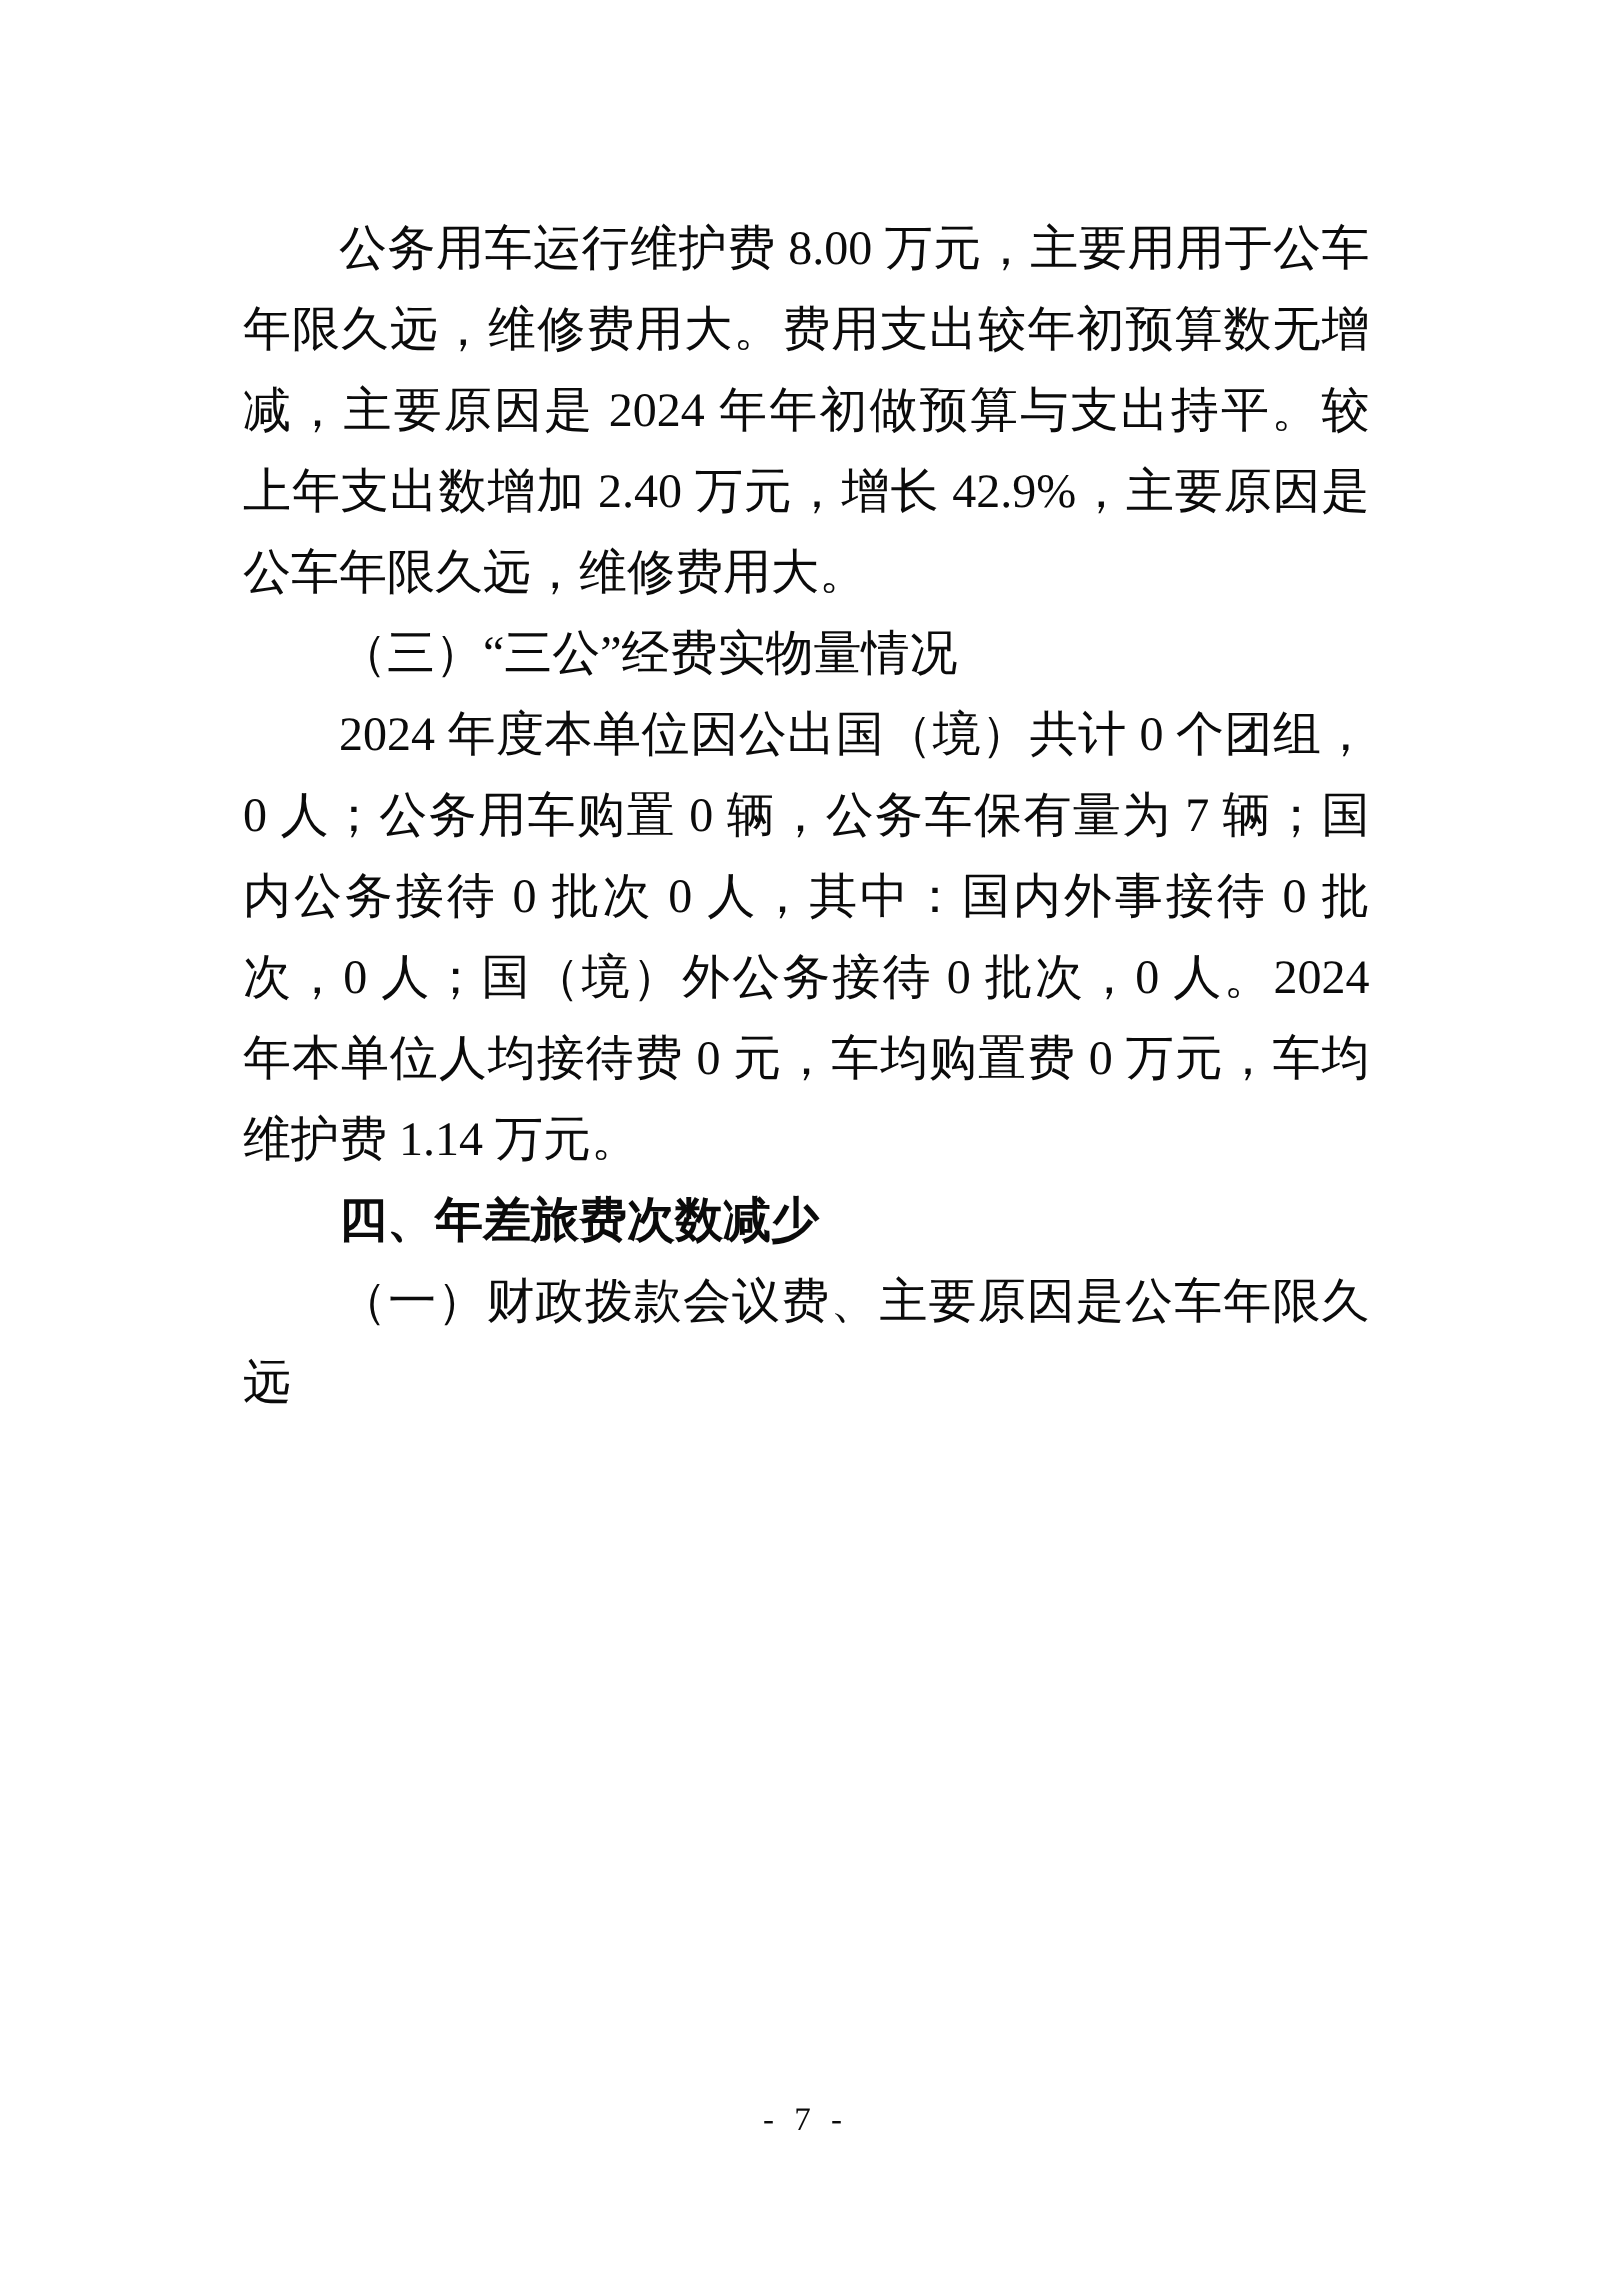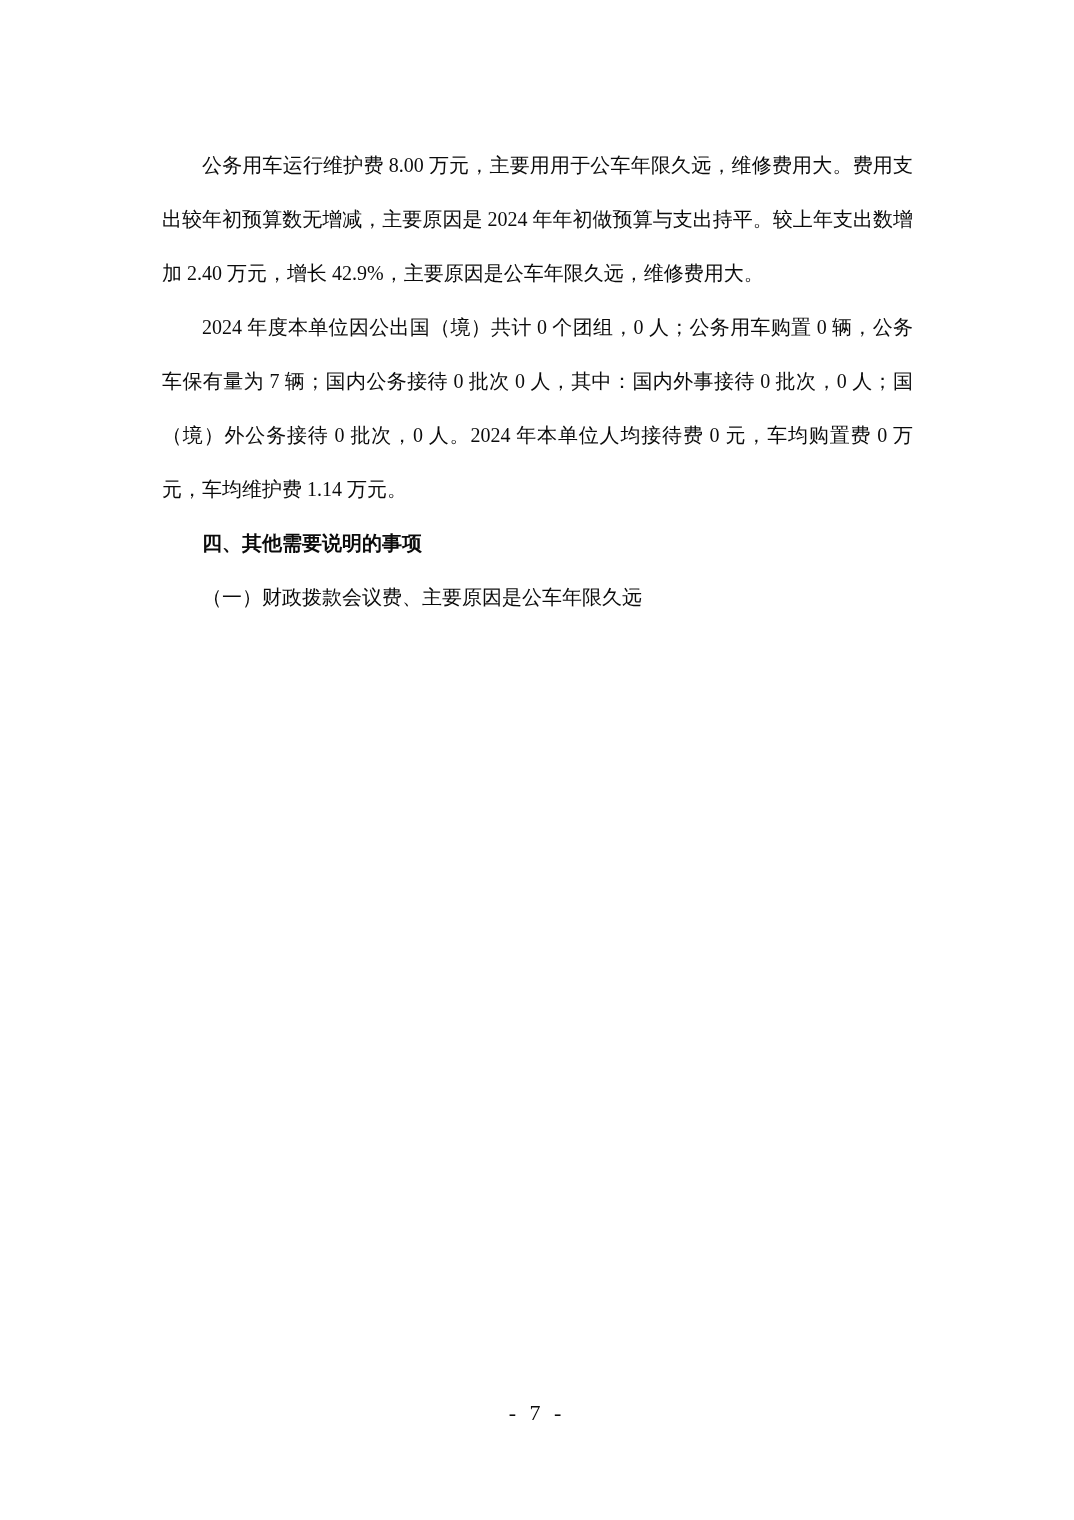--- a/index.html
+++ b/index.html
@@ -17,21 +17,21 @@
   }
   .content {
     position: absolute;
     left: 162px;
     top: 138px;
     width: 751px;
   }
   .para {
     margin: 0;
     font-family: "Liberation Serif", "DejaVu Serif", serif;
-    font-size: 20px;
+    font-size: 32px;
     line-height: 54px;
     color: #0b0b0b;
     text-align: justify;
     text-justify: inter-character;
     text-indent: 2em;
     letter-spacing: 0;
   }
   .heading-bold {
     font-family: "Liberation Sans", "DejaVu Sans", sans-serif;
     font-weight: bold;
@@ -52,20 +52,21 @@
     color: #0b0b0b;
     letter-spacing: 4px;
   }
 </style>
 </head>
 <body>
 
 <div class="page">
   <div class="content">
     <p class="para">公务用车运行维护费 8.00 万元，主要用用于公车年限久远，维修费用大。费用支出较年初预算数无增减，主要原因是 2024 年年初做预算与支出持平。较上年支出数增加 2.40 万元，增长 42.9%，主要原因是公车年限久远，维修费用大。</p>
+    <p class="para subheading-kai">（三）“三公”经费实物量情况</p>
     <p class="para">2024 年度本单位因公出国（境）共计 0 个团组，0 人；公务用车购置 0 辆，公务车保有量为 7 辆；国内公务接待 0 批次 0 人，其中：国内外事接待 0 批次，0 人；国（境）外公务接待 0 批次，0 人。2024 年本单位人均接待费 0 元，车均购置费 0 万元，车均维护费 1.14 万元。</p>
-    <p class="para heading-bold">四、其他需要说明的事项</p>
+    <p class="para heading-bold">四、年差旅费次数减少</p>
     <p class="para subheading-kai">（一）财政拨款会议费、主要原因是公车年限久远</p>
   </div>
   <div class="footer">
     <span>- 7 -</span>
   </div>
 </div>
 
 </body></html>

